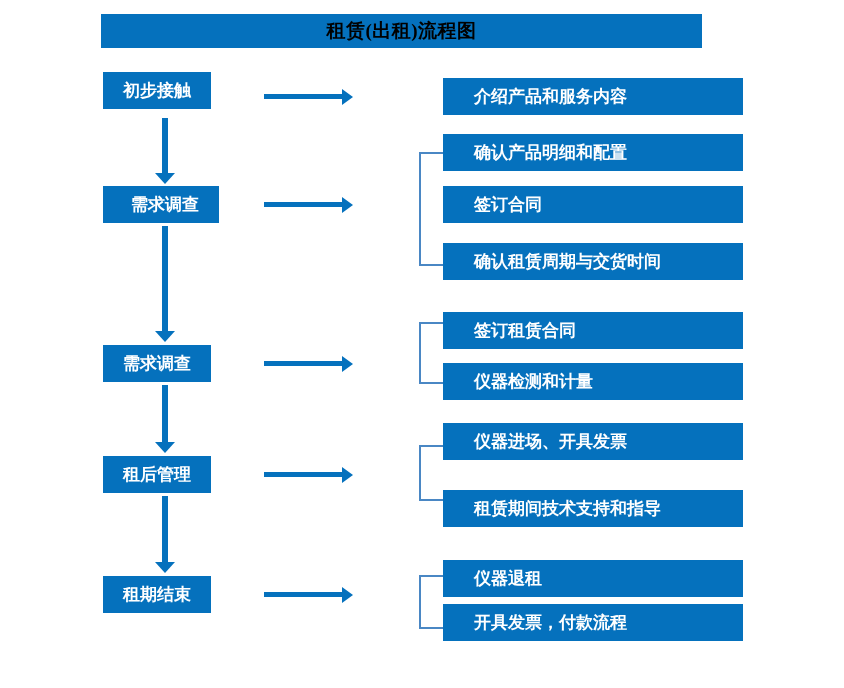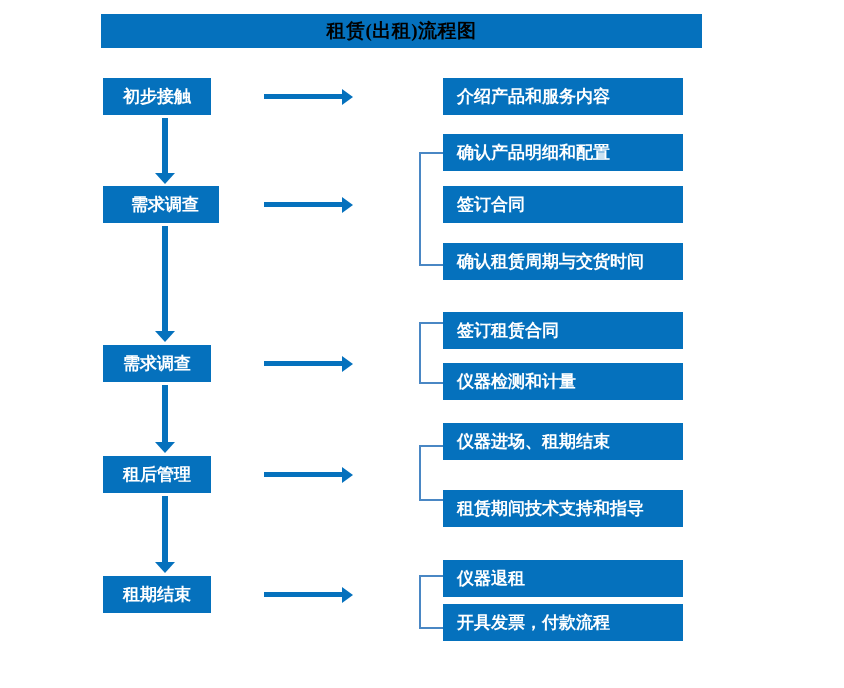--- a/index.html
+++ b/index.html
@@ -42,29 +42,29 @@
     color: #ffffff;
     display: flex;
     align-items: center;
     justify-content: center;
     font-size: 17px;
     font-weight: bold;
   }
   .detail-box {
     position: absolute;
     left: 443px;
-    width: 240px;
+    width: 300px;
     height: 37px;
     background: #0571bd;
     color: #ffffff;
     display: flex;
     align-items: center;
     font-size: 17px;
     font-weight: bold;
-    padding-left: 14px;
+    padding-left: 31px;
     box-sizing: border-box;
   }
   
   .v-arrow {
     position: absolute;
     width: 24px;
   }
   .v-arrow .shaft {
     position: absolute;
     left: 9px;
@@ -115,34 +115,34 @@
   }
 </style>
 </head>
 <body>
 
 <div id="canvas">
 
   <div class="title-bar">租赁(出租)流程图</div>
 
   <div id="stages-layer">
-      <div class="stage-box" style="top: 78px; text-align: center;">初步接触</div>
+      <div class="stage-box" style="top: 72px; text-align: center;">初步接触</div>
       <div class="stage-box" style="top: 186px; padding-left: 8px;">需求调查</div>
       <div class="stage-box" style="top: 345px;">需求调查</div>
       <div class="stage-box" style="top: 456px;">租后管理</div>
       <div class="stage-box" style="top: 576px;">租期结束</div>
     </div>
   <div id="details-layer">
       <div class="detail-box" style="top: 78px;">介绍产品和服务内容</div>
       <div class="detail-box" style="top: 134px;">确认产品明细和配置</div>
       <div class="detail-box" style="top: 186px;">签订合同</div>
       <div class="detail-box" style="top: 243px; font-family: Liberation Mono, monospace;">确认租赁周期与交货时间</div>
       <div class="detail-box" style="top: 312px;">签订租赁合同</div>
       <div class="detail-box" style="top: 363px;">仪器检测和计量</div>
-      <div class="detail-box" style="top: 423px;">仪器进场、租期结束</div>
+      <div class="detail-box" style="top: 423px;">仪器进场、开具发票</div>
       <div class="detail-box" style="top: 490px;">租赁期间技术支持和指导</div>
       <div class="detail-box" style="top: 560px;">仪器退租</div>
       <div class="detail-box" style="top: 604px;">开具发票，付款流程</div>
     </div>
   <div id="varrows-layer">
       <div class="v-arrow" style="top: 118px; left: 153px; height: 66px;">
         <div class="shaft" style="height: 55px;"></div>
         <div class="head" style="top: 55px;"></div>
       </div>
       <div class="v-arrow" style="top: 226px; left: 153px; height: 116px;">

